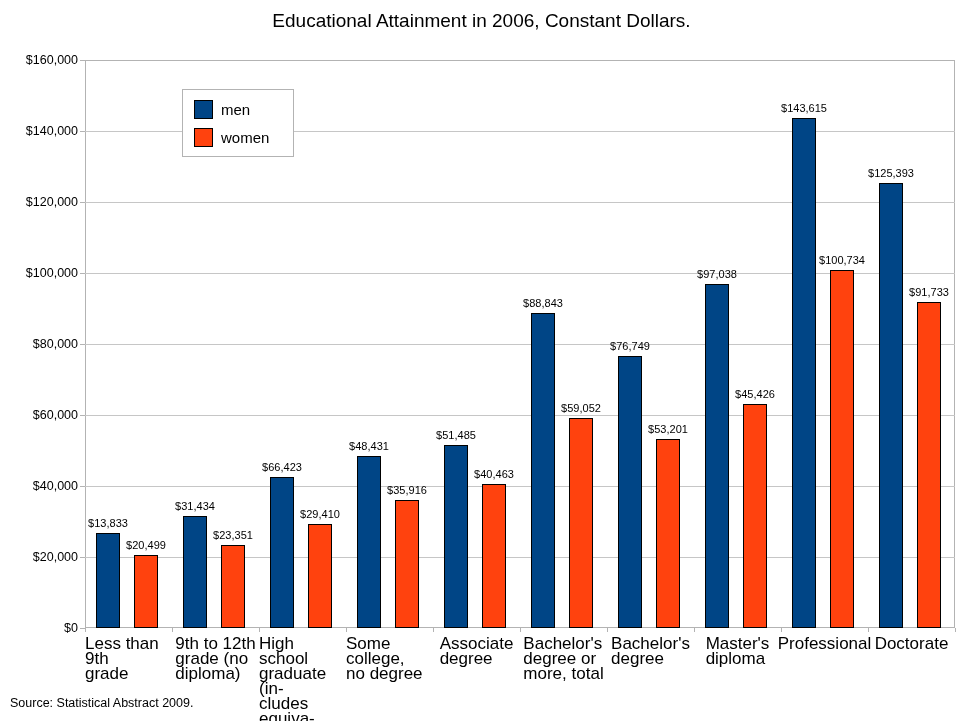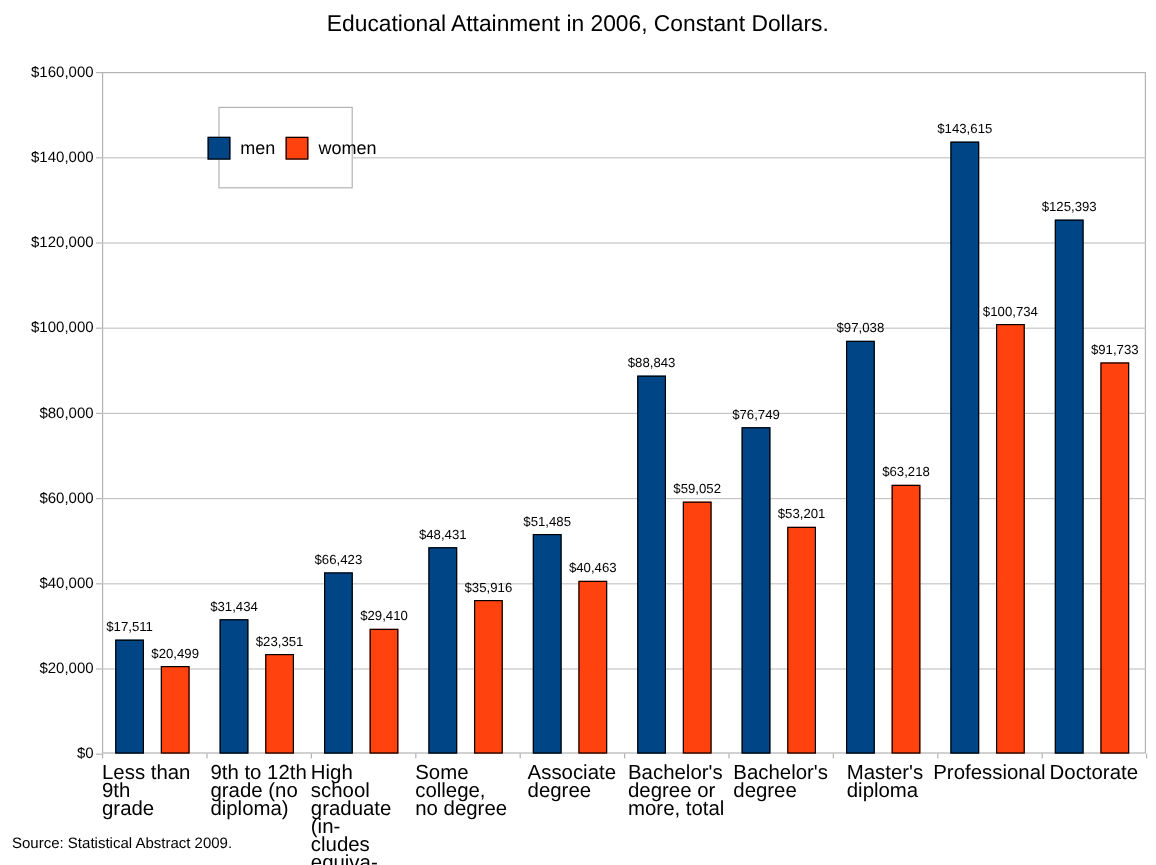--- a/index.html
+++ b/index.html
@@ -96,21 +96,21 @@
     position: absolute;
     left: 182px;
     top: 89px;
     width: 112px;
     height: 68px;
     box-sizing: border-box;
     background: #ffffff;
     border: 1px solid #b3b3b3;
     z-index: 4;
     display: flex;
-    flex-direction: row;
+    flex-direction: column;
     justify-content: center;
     gap: 9px;
     padding-left: 11px;
   }
   .legend-item {
     display: flex;
     align-items: center;
     gap: 8px;
   }
   .legend-swatch {
@@ -176,21 +176,21 @@
     <div class="gridline" style="top: 202px;"></div>
     <div class="y-tick" style="left: 80px; top: 202px;"></div>
     <div class="y-tick-label" style="top: 194px;">$120,000</div>
     <div class="gridline" style="top: 131px;"></div>
     <div class="y-tick" style="left: 80px; top: 131px;"></div>
     <div class="y-tick-label" style="top: 123px;">$140,000</div>
     <div class="y-tick" style="left: 80px; top: 60px;"></div>
     <div class="y-tick-label" style="top: 52px;">$160,000</div>
     <div class="x-tick" style="left: 85px; top: 628px;"></div>
     <div class="bar" style="left: 96px; top: 532.899px; height: 95.1009px; background: rgb(0, 69, 134);"></div>
-    <div class="bar-value-label" style="left: 58px; top: 515.899px;">$17,511</div>
+    <div class="bar-value-label" style="left: 58px; top: 515.899px;">$13,833</div>
     <div class="bar" style="left: 134px; top: 555.229px; height: 72.7715px; background: rgb(255, 66, 14);"></div>
     <div class="bar-value-label" style="left: 96px; top: 538.229px;">$20,499</div>
     <div class="category-label" style="left: 85px; width: 87px;">
       <div class="cat-text">Less than 9th
 grade</div>
     </div>
     <div class="x-tick" style="left: 172px; top: 628px;"></div>
     <div class="bar" style="left: 183px; top: 516.409px; height: 111.591px; background: rgb(0, 69, 134);"></div>
     <div class="bar-value-label" style="left: 145px; top: 499.409px;">$31,434</div>
     <div class="bar" style="left: 221px; top: 545.104px; height: 82.8961px; background: rgb(255, 66, 14);"></div>
@@ -245,21 +245,21 @@
     <div class="bar" style="left: 656px; top: 439.136px; height: 188.864px; background: rgb(255, 66, 14);"></div>
     <div class="bar-value-label" style="left: 618px; top: 422.136px;">$53,201</div>
     <div class="category-label" style="left: 607px; width: 87px;">
       <div class="cat-text">Bachelor's
 degree</div>
     </div>
     <div class="x-tick" style="left: 694px; top: 628px;"></div>
     <div class="bar" style="left: 705px; top: 283.515px; height: 344.485px; background: rgb(0, 69, 134);"></div>
     <div class="bar-value-label" style="left: 667px; top: 266.515px;">$97,038</div>
     <div class="bar" style="left: 743px; top: 403.576px; height: 224.424px; background: rgb(255, 66, 14);"></div>
-    <div class="bar-value-label" style="left: 705px; top: 386.576px;">$63,218</div>
+    <div class="bar-value-label" style="left: 705px; top: 386.576px;">$45,426</div>
     <div class="category-label" style="left: 694px; width: 87px;">
       <div class="cat-text">Master's
 diploma</div>
     </div>
     <div class="x-tick" style="left: 781px; top: 628px;"></div>
     <div class="bar" style="left: 792px; top: 118.167px; height: 509.833px; background: rgb(0, 69, 134);"></div>
     <div class="bar-value-label" style="left: 754px; top: 101.167px;">$143,615</div>
     <div class="bar" style="left: 830px; top: 270.394px; height: 357.606px; background: rgb(255, 66, 14);"></div>
     <div class="bar-value-label" style="left: 792px; top: 253.394px;">$100,734</div>
     <div class="category-label" style="left: 781px; width: 87px;">

